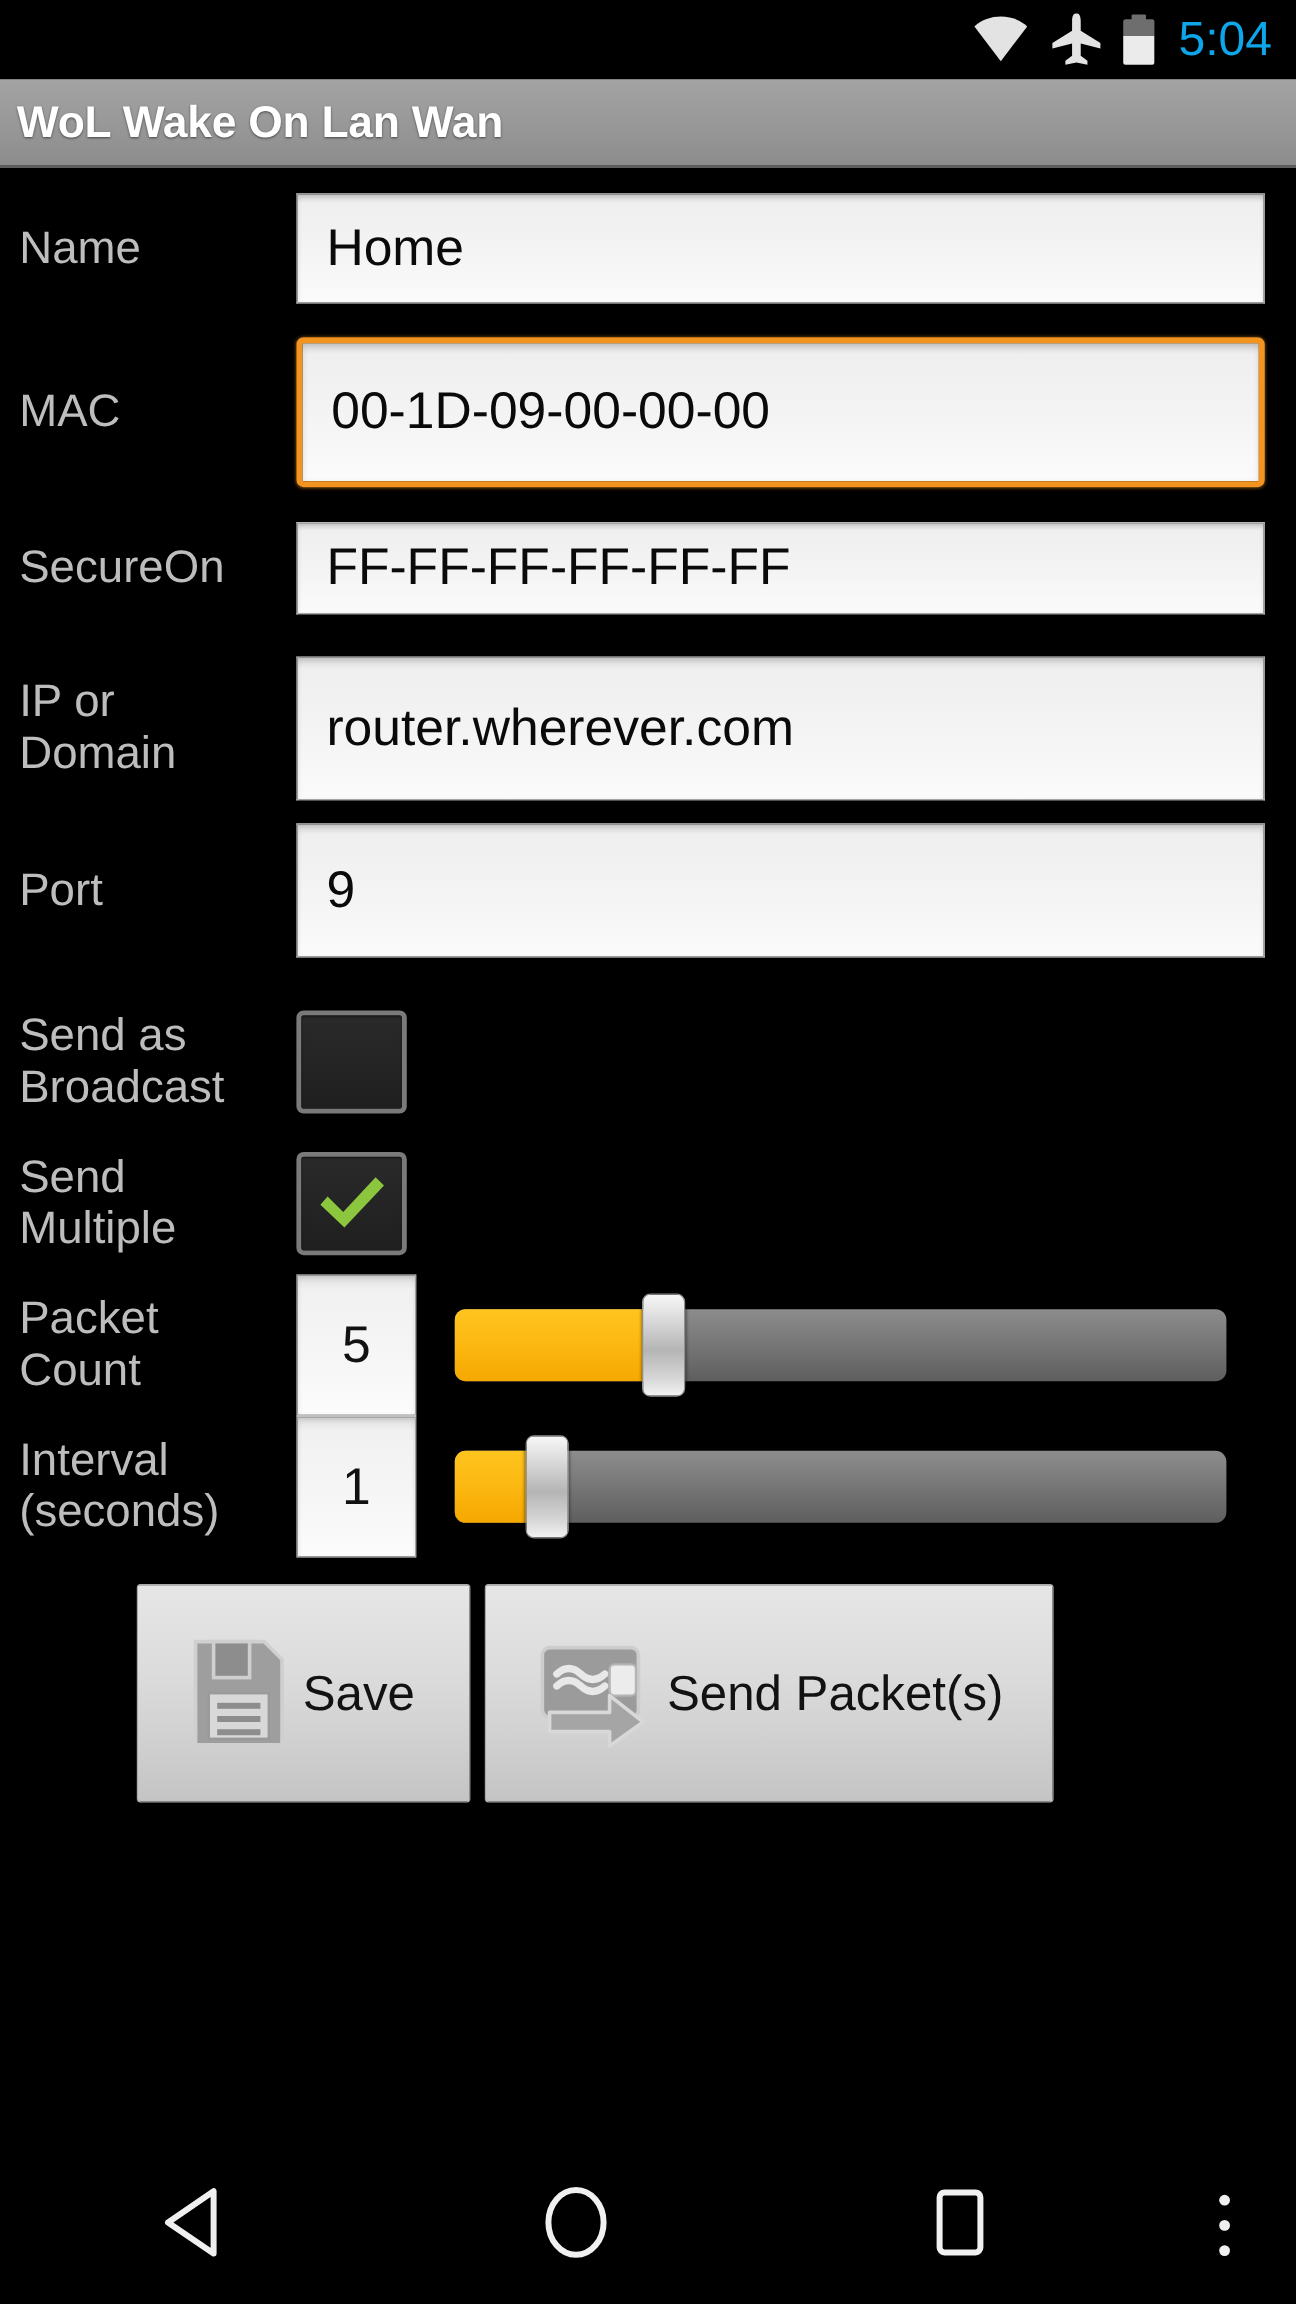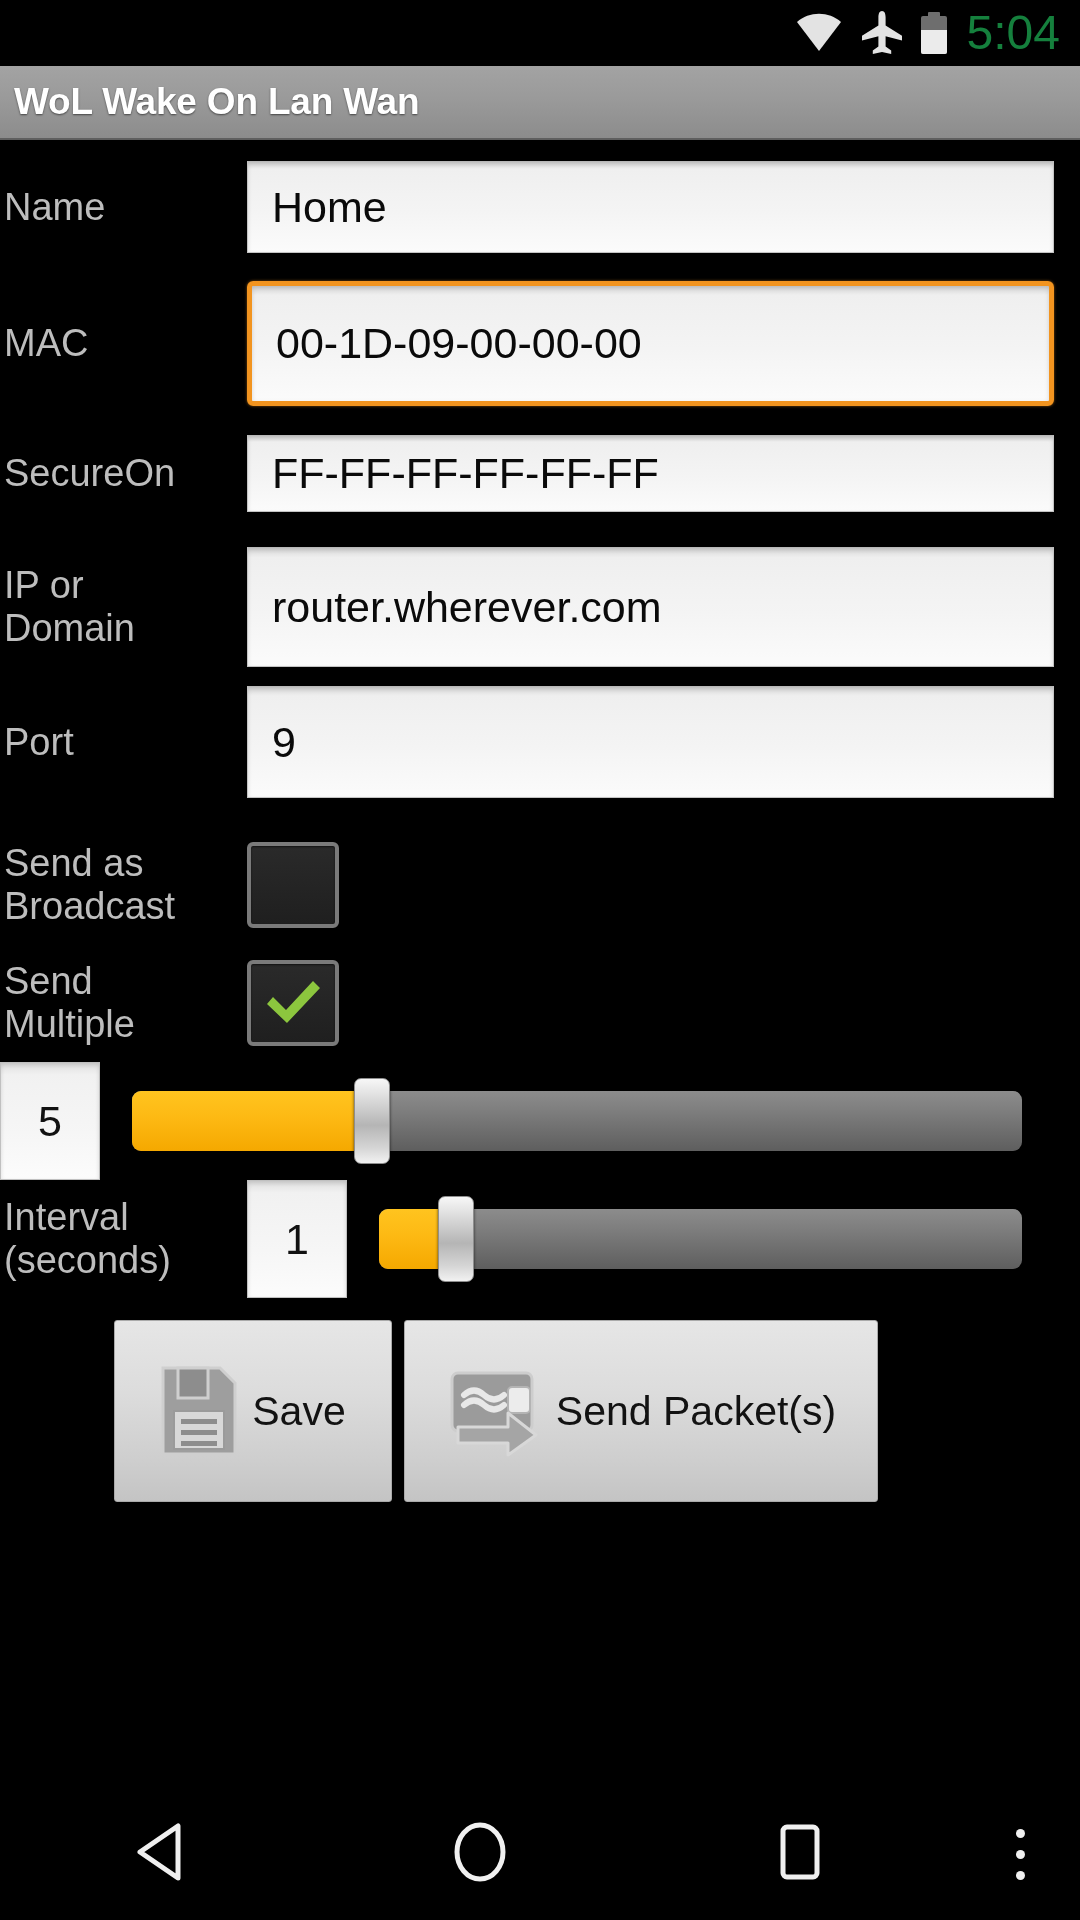--- a/index.html
+++ b/index.html
@@ -52,22 +52,22 @@
     overflow: hidden;
   }
   .battery-fill {
     position: absolute;
     bottom: 0; left: 0;
     width: 100%;
     height: 62%;
     background: #ebebeb;
   }
   .status-clock {
-    color: #15803d;
-    font-size: 48px;
+    color: #0ea5e9;
+    font-size: 40px;
     font-weight: 400;
     letter-spacing: 0px;
     line-height: 1;
     padding-left: 2px;
   }
 
   
   .action-bar {
     height: 74px;
     width: 100%;
@@ -99,21 +99,21 @@
     width: 100%;
     padding: 0 26px 0 0;
   }
 
   .label {
     width: 247px;
     flex: 0 0 247px;
     color: #bdbdbd;
     font-size: 38px;
     line-height: 1.12;
-    padding-left: 4px;
+    padding-left: 16px;
     font-weight: 400;
   }
 
   .field {
     flex: 1 1 auto;
     background: linear-gradient(to bottom, #d6d6d6 0%, #efefef 8%, #f4f4f4 55%, #fbfbfb 100%);
     border: 1px solid #c3c3c3;
     border-top-color: #b8b8b8;
     color: #0a0a0a;
     font-size: 43px;
@@ -340,20 +340,21 @@
     <div class="checkbox">
       <span>
         <svg width="60" height="52" viewBox="0 0 60 52">
           <path d="M4 27 L10 20 L23 33 L50 4 L57 11 L24 46 Z" fill="#8cc63e"></path>
         </svg>
       </span>
     </div>
   </div>
 
   <div class="row row-slider">
+    <div class="label">Packet<br>Count</div>
     <div class="numbox">5</div>
     <div class="slider-wrap">
       <div class="slider-track"></div>
       <div class="slider-fill" id="fill-packet" style="width: 27%;"></div>
       <div class="slider-thumb" id="thumb-packet" style="left: 27%;"></div>
     </div>
   </div>
 
   <div class="row row-slider">
     <div class="label">Interval<br>(seconds)</div>

